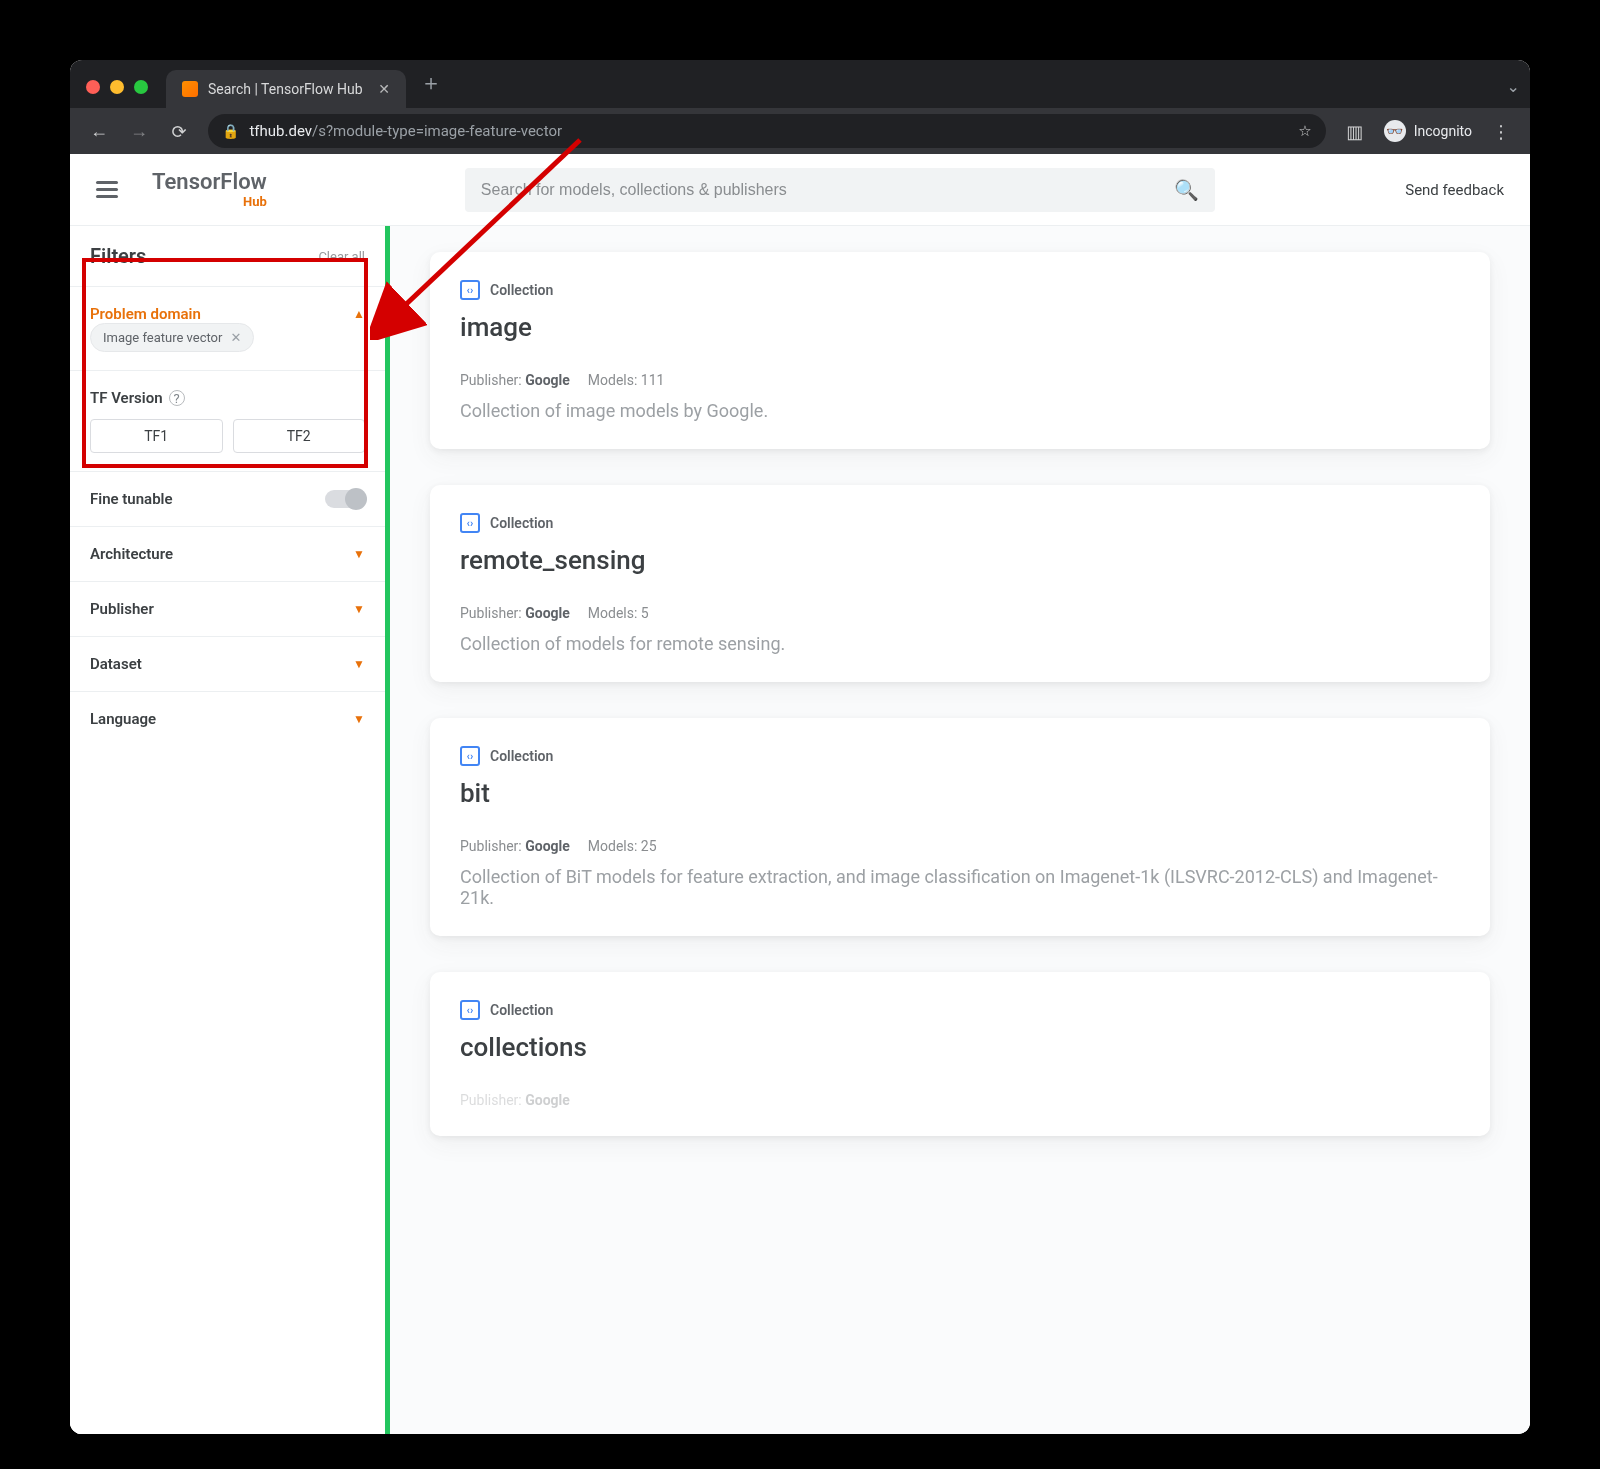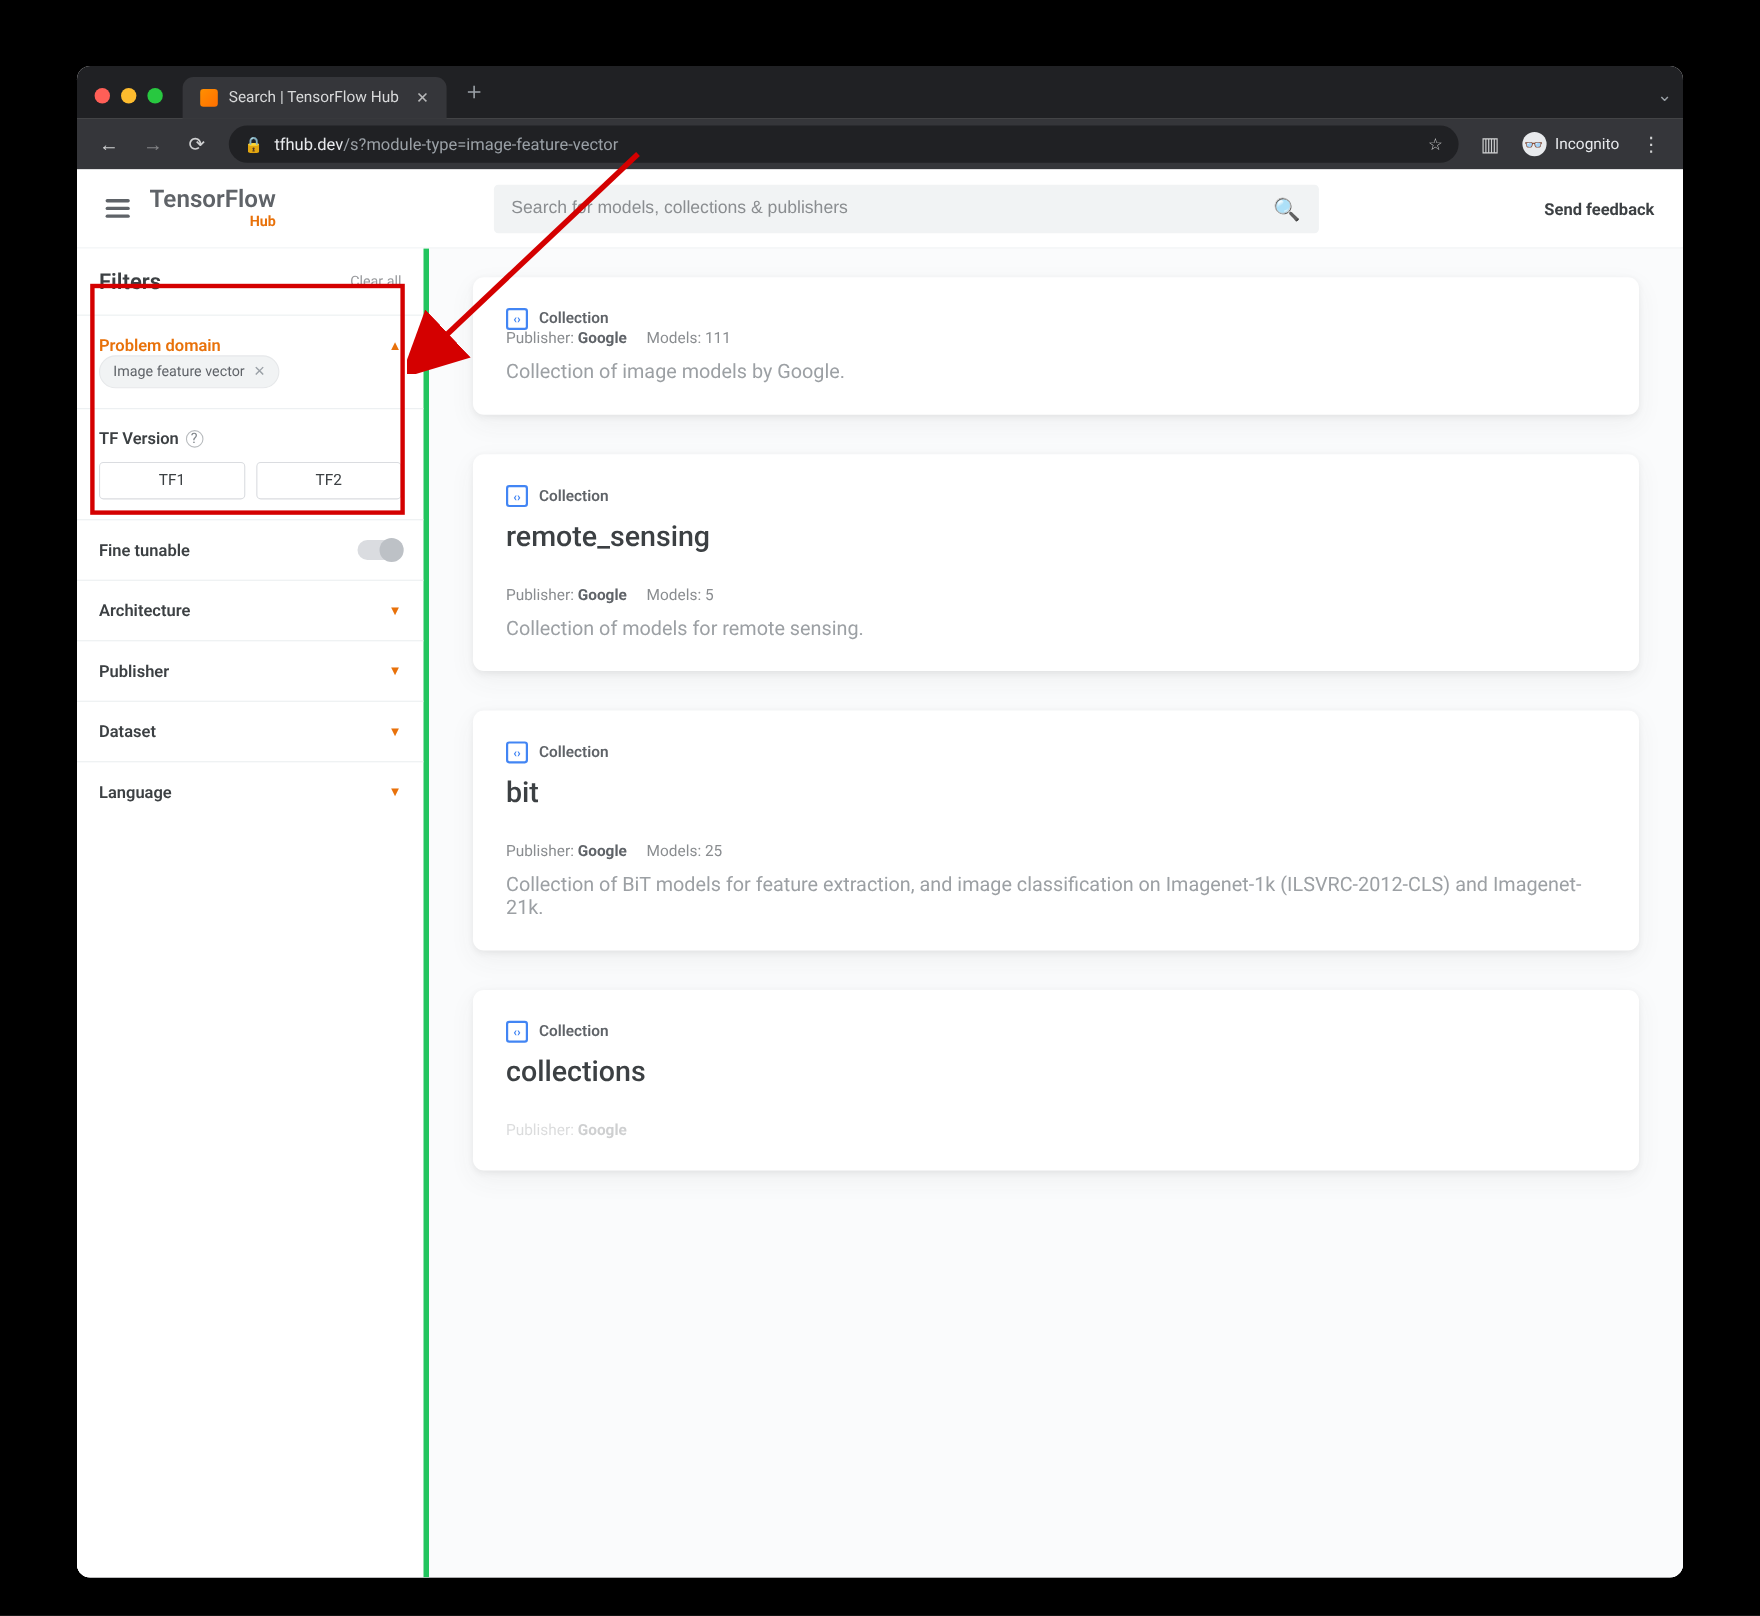--- a/index.html
+++ b/index.html
@@ -105,39 +105,39 @@
   }
   .topbar {
     height: 72px;
     border-bottom: 1px solid #eceff1;
     display:flex; align-items:center;
     padding: 0 26px;
     gap: 18px;
   }
   .hamburger { display:flex;flex-direction:column;gap:4px;cursor:pointer;}
   .hamburger span{width:22px;height:3px;background:#5f6368;border-radius:2px;}
-  .logo { display:flex;flex-direction:column;line-height:1; margin-right:10px;}
+  .logo { display:flex;flex-direction:column;line-height:1; margin-right:10px;margin-left:16px;}
   .logo .tf { color:#5f6368; font-size:22px; font-weight:600;}
   .logo .hub { color:#e8710a; font-size:13px; font-weight:700; align-self:flex-end; margin-top:2px;}
   .search {
     flex:1; max-width: 750px;
     background:#f1f3f4;
     height:44px;
     border-radius:4px;
     display:flex;align-items:center;
     padding:0 16px;
     color:#80868b;
     margin-left: 170px;
   }
   .search input{
     flex:1;border:none;background:transparent;outline:none;font-size:16px;color:#3c4043;
   }
   .search input::placeholder{color:#8a8d90;}
   .search .sicon{font-size:20px;color:#80868b;}
-  .feedback{margin-left:auto;color:#3c4043;font-weight:700;font-size:15px;cursor:pointer;}
+  .feedback{margin-left:auto;color:#3c4043;font-weight:400;font-size:15px;cursor:pointer;}
   .body { flex:1; display:flex; background:#fafbfc; }
   .sidebar {
     width: 320px;
     background:#fff;
     border-right:5px solid #22c55e;
   }
   .fsec{border-bottom:1px solid #eceff1;padding:18px 20px;}
   .fheadrow{display:flex;align-items:center;justify-content:space-between;}
   .fhead{font-size:20px;font-weight:600;color:#3c4043;}
   .clearall{color:#97999c;font-size:13px;cursor:pointer;}
@@ -302,20 +302,21 @@
       </div>
 
       <div class="results">
         <div class="card">
           <div class="cardtag">
             <span class="tagicon">
                 <span>‹›</span>
               </span>
             <span>Collection</span>
           </div>
+          <div class="cardtitle">image</div>
           <div class="meta">
             <span><span>Publisher:</span> <b>Google</b></span>
             <span><span>Models:</span> <span>111</span></span>
           </div>
           <div class="desc">Collection of image models by Google.</div>
         </div>
 
         <div class="card">
           <div class="cardtag">
             <span class="tagicon">

